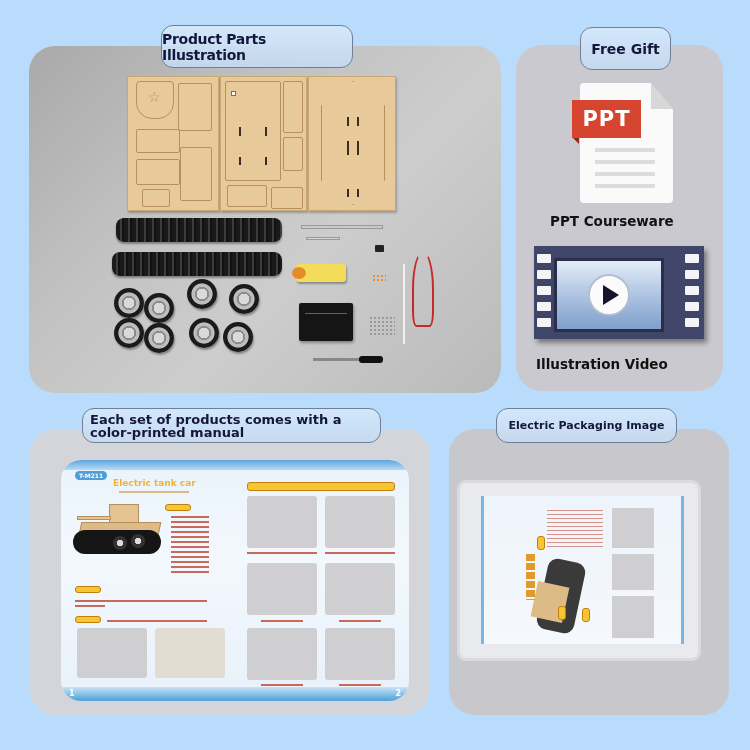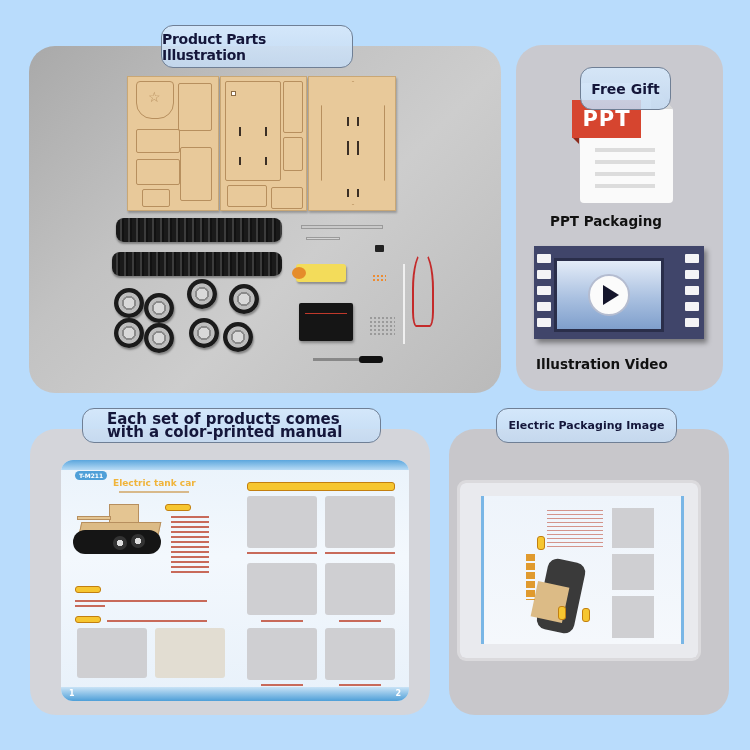--- a/index.html
+++ b/index.html
@@ -34,30 +34,30 @@
     left: 161px; top: 25px; width: 192px; height: 43px;
     justify-content: center; font-size: 14px; letter-spacing: -0.3px;
   }
   
   #gift-panel {
     left: 516px; top: 45px; width: 207px; height: 346px;
     background: #c9c9cf;
   }
   #gift-label {
     left: 580px; top: 27px; width: 91px; height: 43px;
-    justify-content: center; font-size: 14px; margin-top: 40px;
+    justify-content: center; font-size: 14px;
   }
   
   #manual-panel {
     left: 30px; top: 429px; width: 400px; height: 286px;
     background: #d4d5da;
   }
   #manual-label {
     left: 82px; top: 408px; width: 299px; height: 35px;
-    padding: 2px 24px; font-size: 15px; line-height: 13px;
+    padding: 2px 7px; font-size: 13px; line-height: 13px;
   }
   
   #pack-panel {
     left: 449px; top: 429px; width: 280px; height: 286px;
     background: #c8c7cb;
   }
   #pack-label {
     left: 496px; top: 408px; width: 181px; height: 35px;
     justify-content: center; font-size: 11px;
   }
@@ -120,21 +120,21 @@
     border: 2px solid #b4bcd0; display: flex; align-items: center; justify-content: center;
   }
   .play-tri {
     width: 0; height: 0; border-left: 16px solid #14152b;
     border-top: 10px solid transparent; border-bottom: 10px solid transparent; margin-left: 4px;
   }
 
   
   .manual {
     position: absolute; left: 61px; top: 460px; width: 348px; height: 241px;
-    border-radius: 12px; overflow: hidden;
+    border-radius: 20px; overflow: hidden;
     background: linear-gradient(180deg, #eaf3fb 0%, #f3f8fd 40%, #e8f1fa 100%);
   }
   .manual-topbar {
     position: absolute; left: 0; top: 0; width: 100%; height: 10px;
     background: linear-gradient(180deg, #5ba6dd 0%, #b8dbf5 100%);
   }
   .manual-botbar {
     position: absolute; left: 0; bottom: 0; width: 100%; height: 14px;
     background: linear-gradient(180deg, #c9e3f6 0%, #4e9fd8 100%);
     color: #fff; font-size: 8px; font-weight: bold;
@@ -250,21 +250,21 @@
 <div>
   <div class="doc"></div>
   <div class="doc-fold"></div>
   <div class="doc-line" style="top:148px;"></div>
   <div class="doc-line" style="top:160px;"></div>
   <div class="doc-line" style="top:172px;"></div>
   <div class="doc-line" style="top:184px;"></div>
   <div class="ppt-tag-shadow"></div>
   <div class="ppt-tag">PPT</div>
 </div>
-<div class="gift-caption" style="left:550px;top:213px;">PPT Packaging</div>
+<div class="gift-caption" style="left:550px;top:213px;">PPT Courseware</div>
 
 <div class="film">
   <div class="film-hole" style="left:3px;top:8px;"></div>
   <div class="film-hole" style="left:3px;top:24px;"></div>
   <div class="film-hole" style="left:3px;top:40px;"></div>
   <div class="film-hole" style="left:3px;top:56px;"></div>
   <div class="film-hole" style="left:3px;top:72px;"></div>
   <div class="film-hole" style="left:151px;top:8px;"></div>
   <div class="film-hole" style="left:151px;top:24px;"></div>
   <div class="film-hole" style="left:151px;top:40px;"></div>

